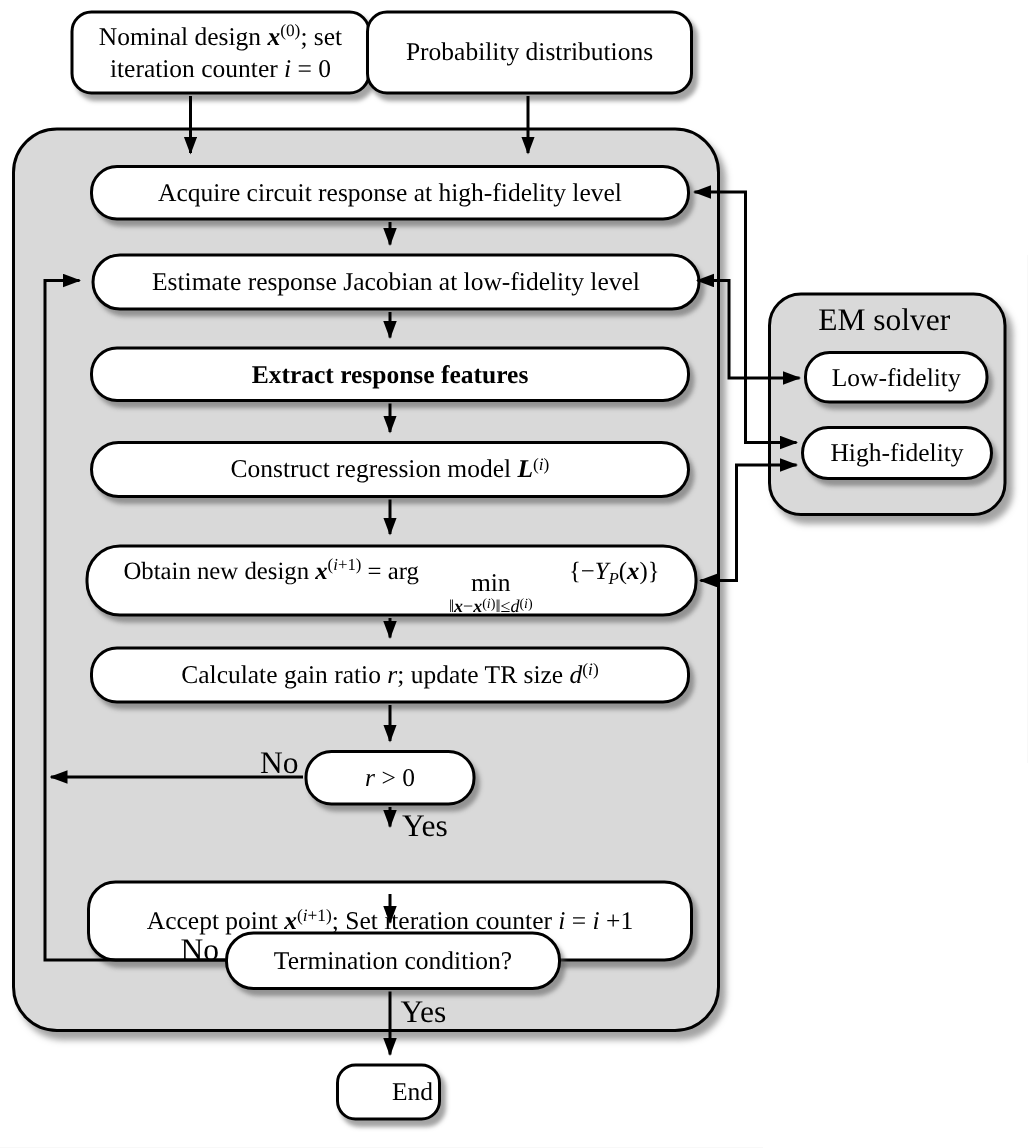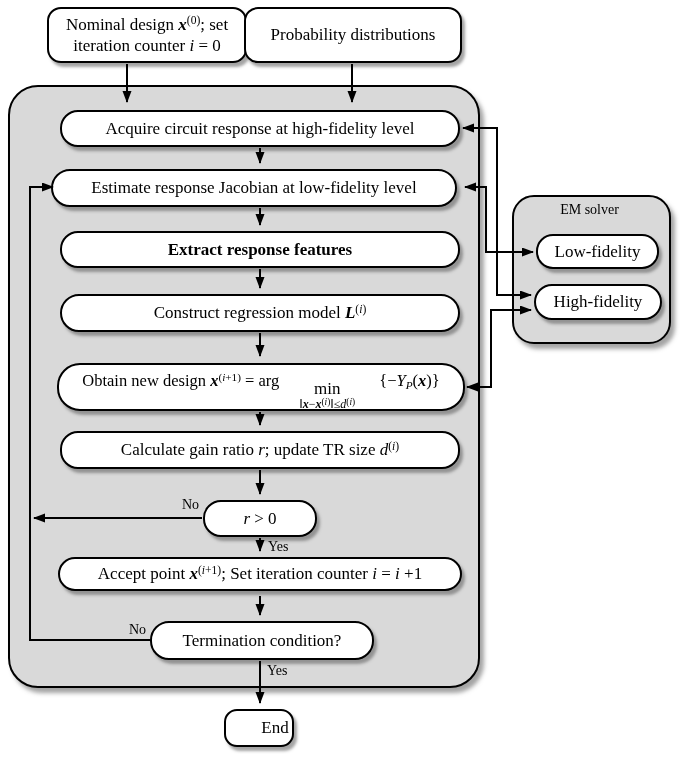--- a/index.html
+++ b/index.html
@@ -13,21 +13,21 @@
     box-shadow:4px 5px 4px rgba(90,90,90,0.55);
   }
   .fbox{
     position:absolute;background:#ffffff;border:2px solid #000;
     display:flex;align-items:center;justify-content:center;text-align:center;
     font-size:17px;line-height:1.25;
     box-shadow:3px 4px 3px rgba(90,90,90,0.55);
     box-sizing:border-box;
   }
   .label{
-    position:absolute;font-size:14px;line-height:1;white-space:nowrap;
+    position:absolute;font-size:21px;line-height:1;white-space:nowrap;
   }
   .sg-p{font-style:normal}
   .sg-i{font-style:italic}
   .sg-bi{font-style:italic;font-weight:bold}
   .sg-sup{font-size:68%;position:relative;top:-0.5em}
   .sg-supi{font-size:68%;position:relative;top:-0.5em;font-style:italic}
   .sg-subi{font-size:68%;position:relative;top:0.28em;font-style:italic}
   .mstack{display:inline-flex;flex-direction:column;align-items:center;
           transform:translateY(8px);line-height:1;margin:0 20px;vertical-align:baseline}
   .mtop{font-size:17px}
@@ -49,42 +49,42 @@
   <div class="fbox" style="left:28px;top:7px;width:200px;height:56px;border-radius:14px;margin-left:19px;">
       <span><span class="sg-p">Nominal design </span><span class="sg-bi">x</span><span class="sg-sup">(0)</span><span class="sg-p">; set</span><br><span class="sg-p">iteration counter </span><span class="sg-i">i</span><span class="sg-p"> = 0</span></span>
     </div>
   <div class="fbox" style="left:244px;top:7px;width:218px;height:56px;border-radius:14px;">
       <span><span class="sg-p">Probability distributions</span><br></span>
     </div>
 
   <div class="fbox" style="left:60px;top:110px;width:400px;height:37px;border-radius:18px;">
       <span><span class="sg-p">Acquire circuit response at high-fidelity level</span></span>
     </div>
-  <div class="fbox" style="left:51px;top:169px;width:406px;height:38px;border-radius:19px;font-family:Liberation Serif, serif;">
+  <div class="fbox" style="left:61px;top:169px;width:406px;height:38px;border-radius:19px;font-family:Liberation Serif, serif;">
       <span><span class="sg-p">Estimate response Jacobian at low-fidelity level</span></span>
     </div>
   <div class="fbox" style="left:60px;top:231px;width:400px;height:37px;border-radius:18px;font-weight:bold;">
       <span><span class="sg-p">Extract response features</span></span>
     </div>
   <div class="fbox" style="left:60px;top:294px;width:400px;height:38px;border-radius:19px;">
       <span><span class="sg-p">Construct regression model </span><span class="sg-bi">L</span><span class="sg-sup">(</span><span class="sg-supi">i</span><span class="sg-sup">)</span></span>
     </div>
   <div class="fbox" style="left:57px;top:363px;width:408px;height:48px;border-radius:23px;font-size:16.5px;">
       <span><span class="sg-p">Obtain new design </span><span class="sg-bi">x</span><span class="sg-sup">(</span><span class="sg-supi">i</span><span class="sg-sup">+1)</span><span class="sg-p"> = arg</span><span class="mstack">
           <span class="mtop">min</span>
           <span class="mbot"><span class="sg-p">‖</span><span class="sg-bi">x</span><span class="sg-p">−</span><span class="sg-bi">x</span><span class="sg-sup">(</span><span class="sg-supi">i</span><span class="sg-sup">)</span><span class="sg-p">‖≤</span><span class="sg-i">d</span><span class="sg-sup">(</span><span class="sg-supi">i</span><span class="sg-sup">)</span></span>
         </span><span class="sg-p"> {−</span><span class="sg-i">Y</span><span class="sg-subi">P</span><span class="sg-p">(</span><span class="sg-bi">x</span><span class="sg-p">)}</span></span>
     </div>
   <div class="fbox" style="left:60px;top:431px;width:400px;height:38px;border-radius:18px;">
       <span><span class="sg-p">Calculate gain ratio </span><span class="sg-i">r</span><span class="sg-p">; update TR size </span><span class="sg-i">d</span><span class="sg-sup">(</span><span class="sg-supi">i</span><span class="sg-sup">)</span></span>
     </div>
   <div class="fbox" style="left:203px;top:500px;width:114px;height:37px;border-radius:18px;">
       <span><span class="sg-i">r</span><span class="sg-p"> &gt; 0</span></span>
     </div>
-  <div class="fbox" style="left:58px;top:557px;width:404px;height:34px;border-radius:19px;">
+  <div class="fbox" style="left:58px;top:587px;width:404px;height:54px;border-radius:19px;">
       <span><span class="sg-p">Accept point </span><span class="sg-bi">x</span><span class="sg-sup">(</span><span class="sg-supi">i</span><span class="sg-sup">+1)</span><span class="sg-p">; Set iteration counter </span><span class="sg-i">i</span><span class="sg-p"> = </span><span class="sg-i">i</span><span class="sg-p"> +1</span></span>
     </div>
   <div class="fbox" style="left:150px;top:621px;width:224px;height:39px;border-radius:19px;">
       <span><span class="sg-p">Termination condition?</span></span>
     </div>
 
   <div class="fbox" style="left:224px;top:709px;width:70px;height:38px;border-radius:13px;padding-left:32px;">
       <span><span class="sg-p">End</span></span>
     </div>
 

